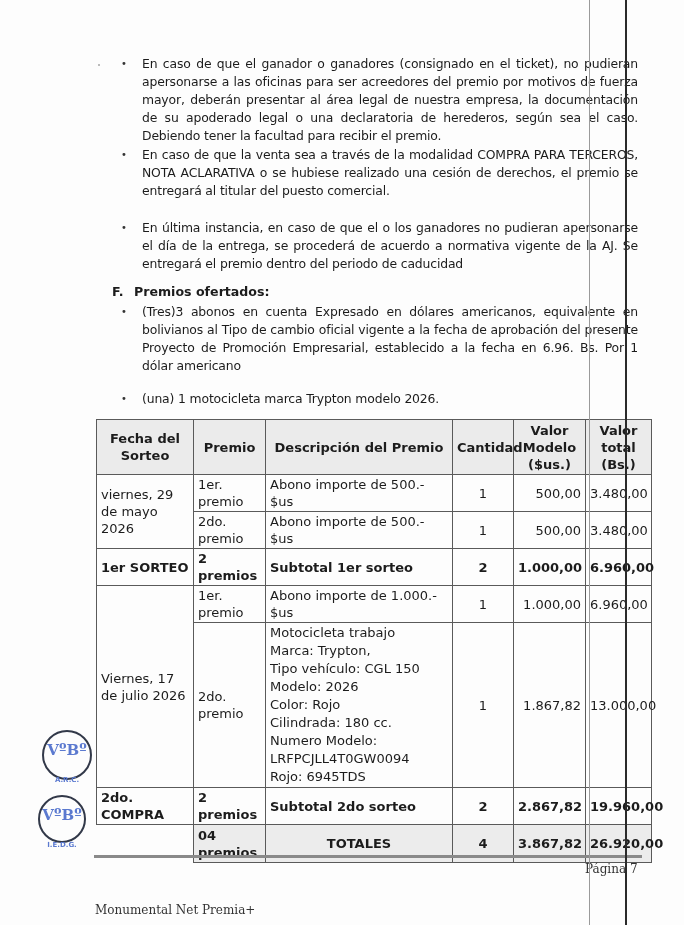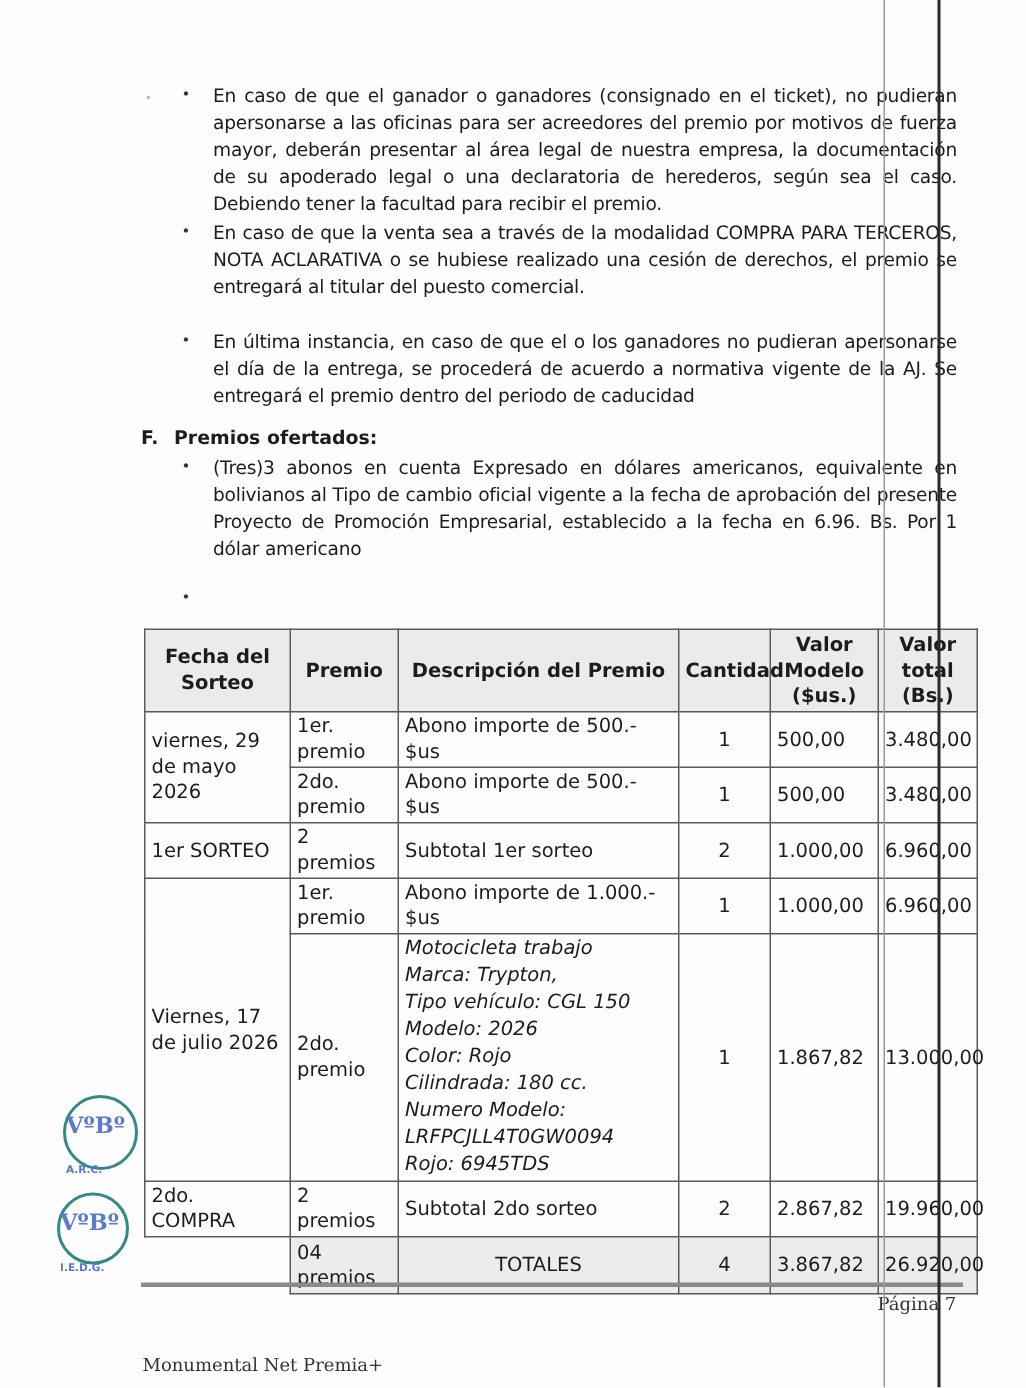--- a/index.html
+++ b/index.html
@@ -9,48 +9,48 @@
   }
   .page { position: absolute; left: 0; top: 0; width: 684px; height: 925px; }
 
   .bullet-list { position: absolute; left: 118px; width: 520px; }
   .bullet { position: relative; padding-left: 24px; font-size: 12.4px; line-height: 18px; text-align: justify; letter-spacing: -0.15px; }
   .bullet .dot { position: absolute; left: 3px; top: 0; font-size: 10px; color: #333; }
   .b1 { position: absolute; top: 55px; }
   .b2 { position: absolute; top: 146px; }
   .b3 { position: absolute; top: 219px; }
 
-  .section-f { position: absolute; left: 94px; top: 284px; font-size: 12.6px; font-weight: bold; }
+  .section-f { position: absolute; left: 112px; top: 284px; font-size: 12.6px; font-weight: bold; }
   .section-f .letter { display: inline-block; width: 22px; }
   .b4 { position: absolute; top: 303px; }
   .b5 { position: absolute; top: 390px; }
 
   table.prizes {
     position: absolute; left: 96px; top: 419px; width: 555px; border-collapse: collapse;
     font-size: 13px; table-layout: fixed;
   }
   table.prizes td, table.prizes th {
     border: 1px solid #5a5a5a; padding: 1px 4px; vertical-align: middle; line-height: 17px;
   }
   table.prizes th { background: #ebebeb; font-weight: bold; text-align: center; height: 52px; }
-  .c-num { text-align: left; margin-top: 28px; }
+  .c-num { text-align: right; margin-top: 28px; }
   .c-center { text-align: center; }
-  .bold { font-weight: normal; }
+  .bold { font-weight: bold; }
   .shade td.shaded { background: #ececec; }
   .noborder { border: none !important; background: transparent !important; }
-  .desc-lines div { line-height: 18px; font-style: italic; }
+  .desc-lines div { line-height: 18px; }
 
   .footer-rule { position: absolute; left: 94px; top: 855px; width: 548px; height: 3px; background: #8a8a8a; }
   .footer-left { position: absolute; left: 95px; top: 862px; font-family: "DejaVu Serif", "Liberation Serif", serif; font-size: 12px; color: #333; margin-top: 41px; }
   .footer-right { position: absolute; left: 585px; top: 862px; font-family: "DejaVu Serif", "Liberation Serif", serif; font-size: 12px; color: #333; }
 
   .vline-thin { position: absolute; left: 589px; top: 0; width: 1px; height: 925px; background: #9a9a9a; }
   .vline-thick { position: absolute; left: 625px; top: 0; width: 2px; height: 925px; background: #2a2a2a; }
 
-  .stamp { position: absolute; border-radius: 50%; border: 2px solid #0f766e; color: #3f63c8; text-align: left; font-weight: bold; opacity: 0.85; }
+  .stamp { position: absolute; border-radius: 50%; border: 2px solid #0f172a; color: #3f63c8; text-align: center; font-weight: bold; opacity: 0.85; }
   .stamp1 { left: 42px; top: 730px; width: 46px; height: 46px; }
   .stamp2 { left: 38px; top: 795px; width: 44px; height: 44px; }
   .stamp .vb { font-size: 15px; line-height: 20px; margin-top: 8px; font-family: "DejaVu Serif", serif; }
   .stamp .sub { font-size: 7px; line-height: 8px; margin-top: 16px; }
   .margin-tick { position: absolute; left: 98px; top: 64px; width: 2px; height: 2px; background: #bbb; }
 </style>
 </head>
 <body>
 
 <div class="page">
@@ -75,20 +75,21 @@
     <span class="letter">F.</span><span>Premios ofertados:</span>
   </div>
 
   <div class="bullet-list">
     <div class="bullet b4">
       <span class="dot">•</span>
       <span>(Tres)3 abonos en cuenta Expresado en dólares americanos, equivalente en bolivianos al Tipo de cambio oficial vigente a la fecha de aprobación del presente Proyecto de Promoción Empresarial, establecido a la fecha en 6.96. Bs. Por 1 dólar americano</span>
     </div>
     <div class="bullet b5">
       <span class="dot">•</span>
+      <span>(una) 1 motocicleta marca Trypton modelo 2026.</span>
     </div>
   </div>
 
   <table class="prizes">
     <colgroup>
       <col style="width:97px">
         <col style="width:72px">
         <col style="width:187px">
         <col style="width:61px">
         <col style="width:72px">

